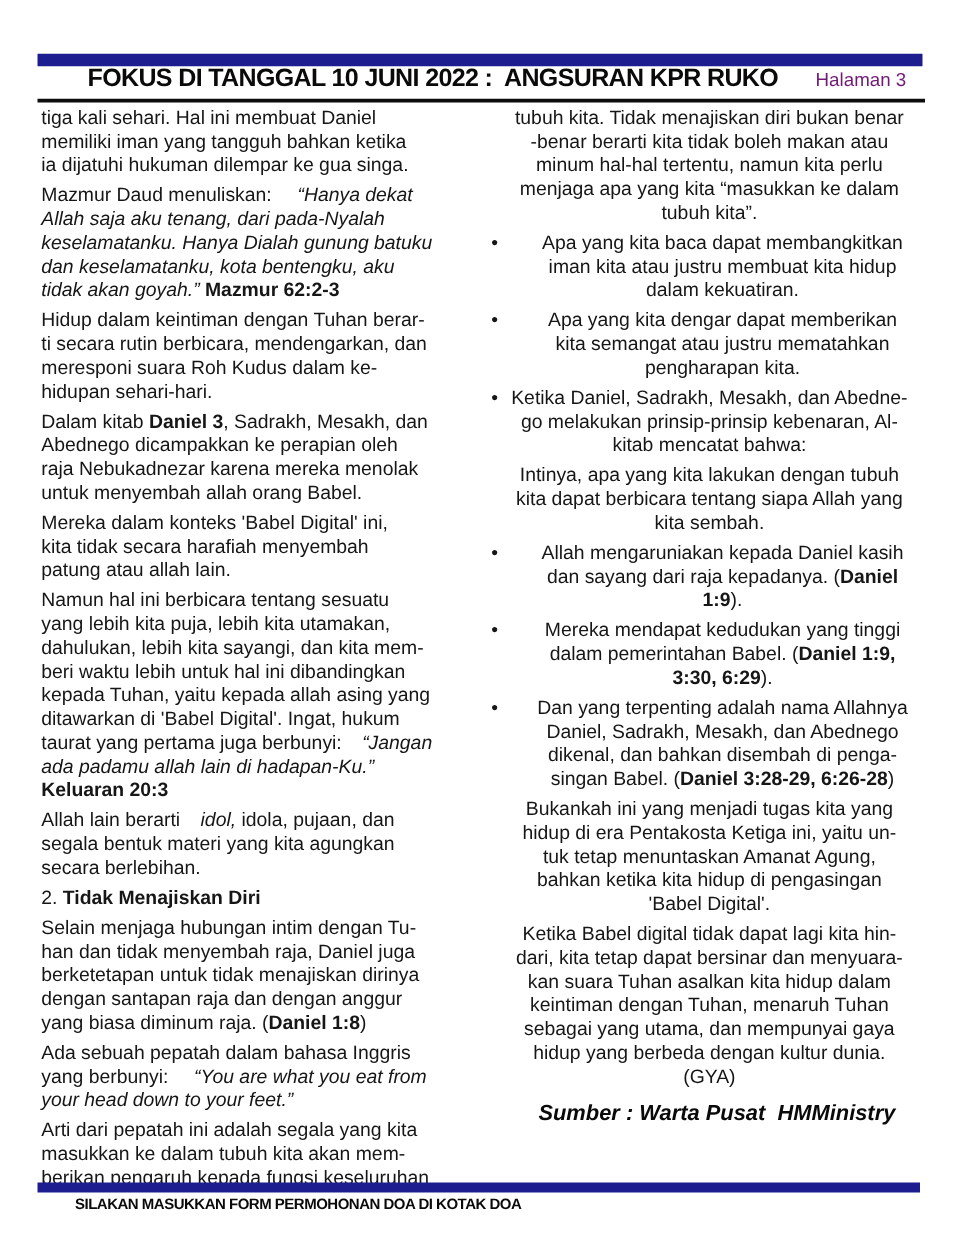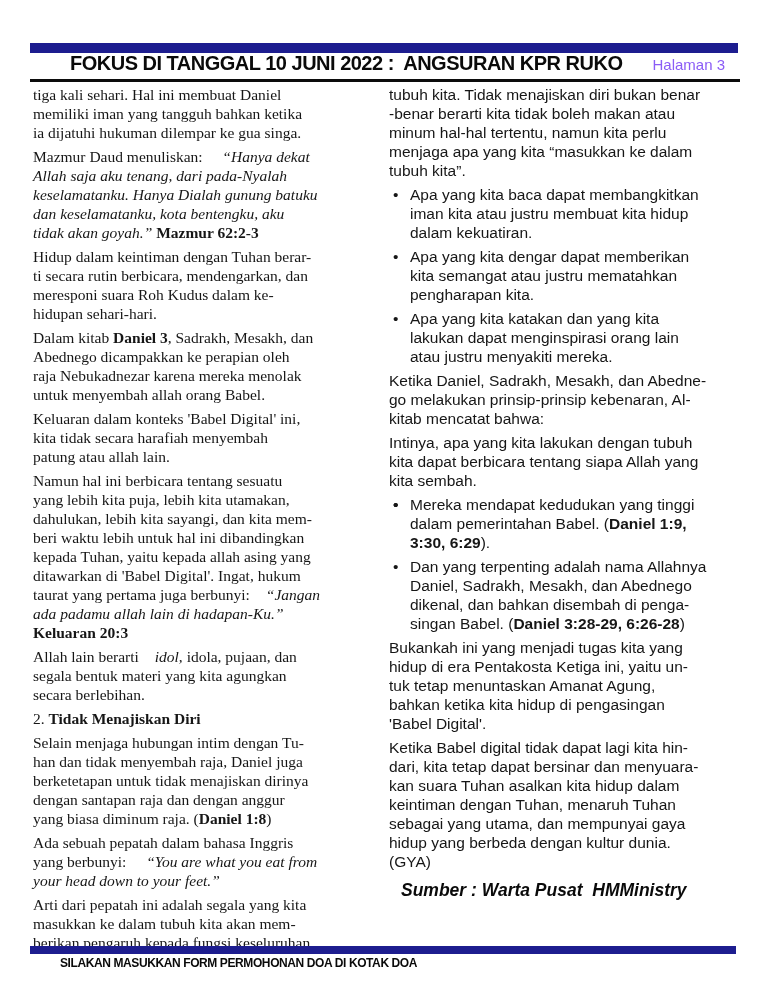--- a/index.html
+++ b/index.html
@@ -21,34 +21,34 @@
     position: absolute; left: 0; top: 52px; width: 753px;
     display: flex; align-items: baseline;
   }
   .page-title {
     margin: 0 0 0 70px;
     font-size: 20px; font-weight: bold; letter-spacing: -0.5px;
     color: #0a0a0a; white-space: pre;
   }
   .page-number {
     margin-left: auto; margin-right: 28px;
-    font-size: 15px; color: #8b5cf6;
+    font-size: 15px; color: #701a75;
   }
   .header-rule {
     position: absolute; left: 30px; top: 79px;
     width: 710px; height: 3px; background: #0c0c0c;
   }
   
   .columns {
     position: absolute; left: 33px; top: 85px; width: 713px;
     display: flex; gap: 9px;
   }
   .col { display: block; }
-  .col-left  { width: 347px; font-family: Liberation Serif, serif; }
-  .col-right { width: 357px; }
+  .col-left  { width: 347px; }
+  .col-right { width: 357px; text-align: center; }
   .block {
     white-space: pre-line;
     font-size: 15.5px; line-height: 19px;
     margin: 0 0 5px 0;
   }
   .run-b { font-weight: bold; }
   .run-i { font-style: italic; margin-left: 12px; }
   .block.li { position: relative; padding-left: 21px; }
   .bullet { position: absolute; left: 4px; top: 0; }
   .block.source {
@@ -92,21 +92,21 @@
 dan keselamatanku, kota bentengku, aku
 tidak akan goyah.” </span><span class="run run-b">Mazmur 62:2-3</span></div>
         <div class="block p"><span class="run">Hidup dalam keintiman dengan Tuhan berar-
 ti secara rutin berbicara, mendengarkan, dan
 meresponi suara Roh Kudus dalam ke-
 hidupan sehari-hari.</span></div>
         <div class="block p"><span class="run">Dalam kitab </span><span class="run run-b">Daniel 3</span><span class="run">, Sadrakh, Mesakh, dan
 Abednego dicampakkan ke perapian oleh
 raja Nebukadnezar karena mereka menolak
 untuk menyembah allah orang Babel.</span></div>
-        <div class="block p"><span class="run">Keluaran dalam konteks 'Babel Digital' ini,
+        <div class="block p"><span class="run">Mereka dalam konteks 'Babel Digital' ini,
 kita tidak secara harafiah menyembah
 patung atau allah lain.</span></div>
         <div class="block p"><span class="run">Namun hal ini berbicara tentang sesuatu
 yang lebih kita puja, lebih kita utamakan,
 dahulukan, lebih kita sayangi, dan kita mem-
 beri waktu lebih untuk hal ini dibandingkan
 kepada Tuhan, yaitu kepada allah asing yang
 ditawarkan di 'Babel Digital'. Ingat, hukum
 taurat yang pertama juga berbunyi: </span><span class="run run-i">“Jangan
 ada padamu allah lain di hadapan-Ku.”</span><span class="run">
@@ -132,30 +132,30 @@
 -benar berarti kita tidak boleh makan atau
 minum hal-hal tertentu, namun kita perlu
 menjaga apa yang kita “masukkan ke dalam
 tubuh kita”.</span></div>
         <div class="block li"><span class="bullet">•</span><span class="li-text"><span class="run">Apa yang kita baca dapat membangkitkan
 iman kita atau justru membuat kita hidup
 dalam kekuatiran.</span></span></div>
         <div class="block li"><span class="bullet">•</span><span class="li-text"><span class="run">Apa yang kita dengar dapat memberikan
 kita semangat atau justru mematahkan
 pengharapan kita.</span></span></div>
-        <div class="block li"><span class="bullet">•</span><span class="li-text"><span class="run">Apa yang kita katakan dan yang kita
-lakukan dapat menginspirasi orang lain
-atau justru menyakiti mereka.</span></span></div>
+        <div class="block li"><span class="bullet">•</span></div>
         <div class="block p"><span class="run">Ketika Daniel, Sadrakh, Mesakh, dan Abedne-
 go melakukan prinsip-prinsip kebenaran, Al-
 kitab mencatat bahwa:</span></div>
         <div class="block p"><span class="run">Intinya, apa yang kita lakukan dengan tubuh
 kita dapat berbicara tentang siapa Allah yang
 kita sembah.</span></div>
-        <div class="block li"><span class="bullet">•</span></div>
+        <div class="block li"><span class="bullet">•</span><span class="li-text"><span class="run">Allah mengaruniakan kepada Daniel kasih
+dan sayang dari raja kepadanya. (</span><span class="run run-b">Daniel
+1:9</span><span class="run">).</span></span></div>
         <div class="block li"><span class="bullet">•</span><span class="li-text"><span class="run">Mereka mendapat kedudukan yang tinggi
 dalam pemerintahan Babel. (</span><span class="run run-b">Daniel 1:9,
 3:30, 6:29</span><span class="run">).</span></span></div>
         <div class="block li"><span class="bullet">•</span><span class="li-text"><span class="run">Dan yang terpenting adalah nama Allahnya
 Daniel, Sadrakh, Mesakh, dan Abednego
 dikenal, dan bahkan disembah di penga-
 singan Babel. (</span><span class="run run-b">Daniel 3:28-29, 6:26-28</span><span class="run">)</span></span></div>
         <div class="block p"><span class="run">Bukankah ini yang menjadi tugas kita yang
 hidup di era Pentakosta Ketiga ini, yaitu un-
 tuk tetap menuntaskan Amanat Agung,

